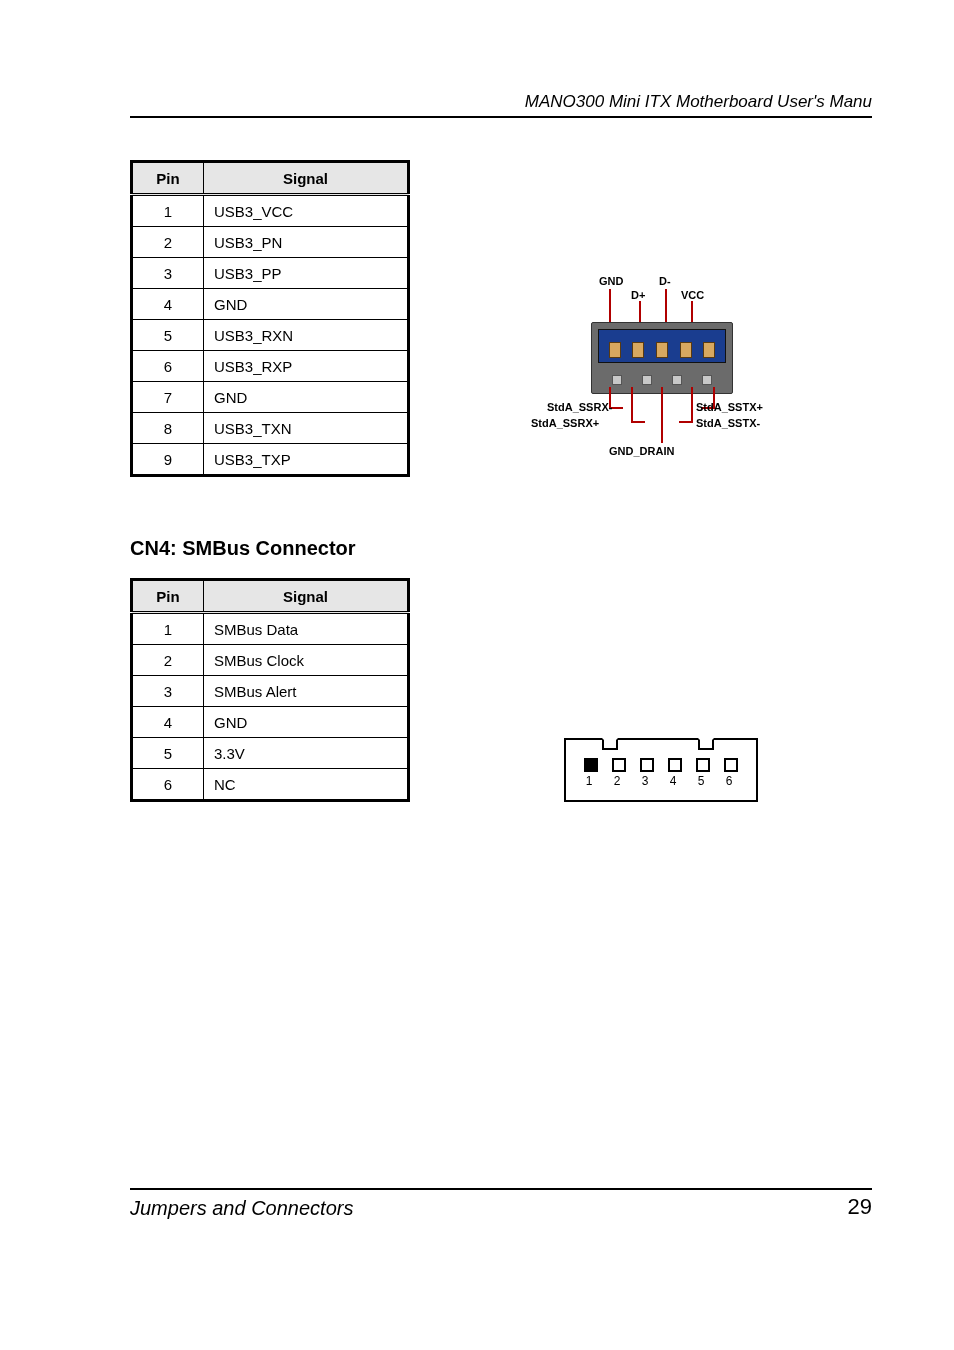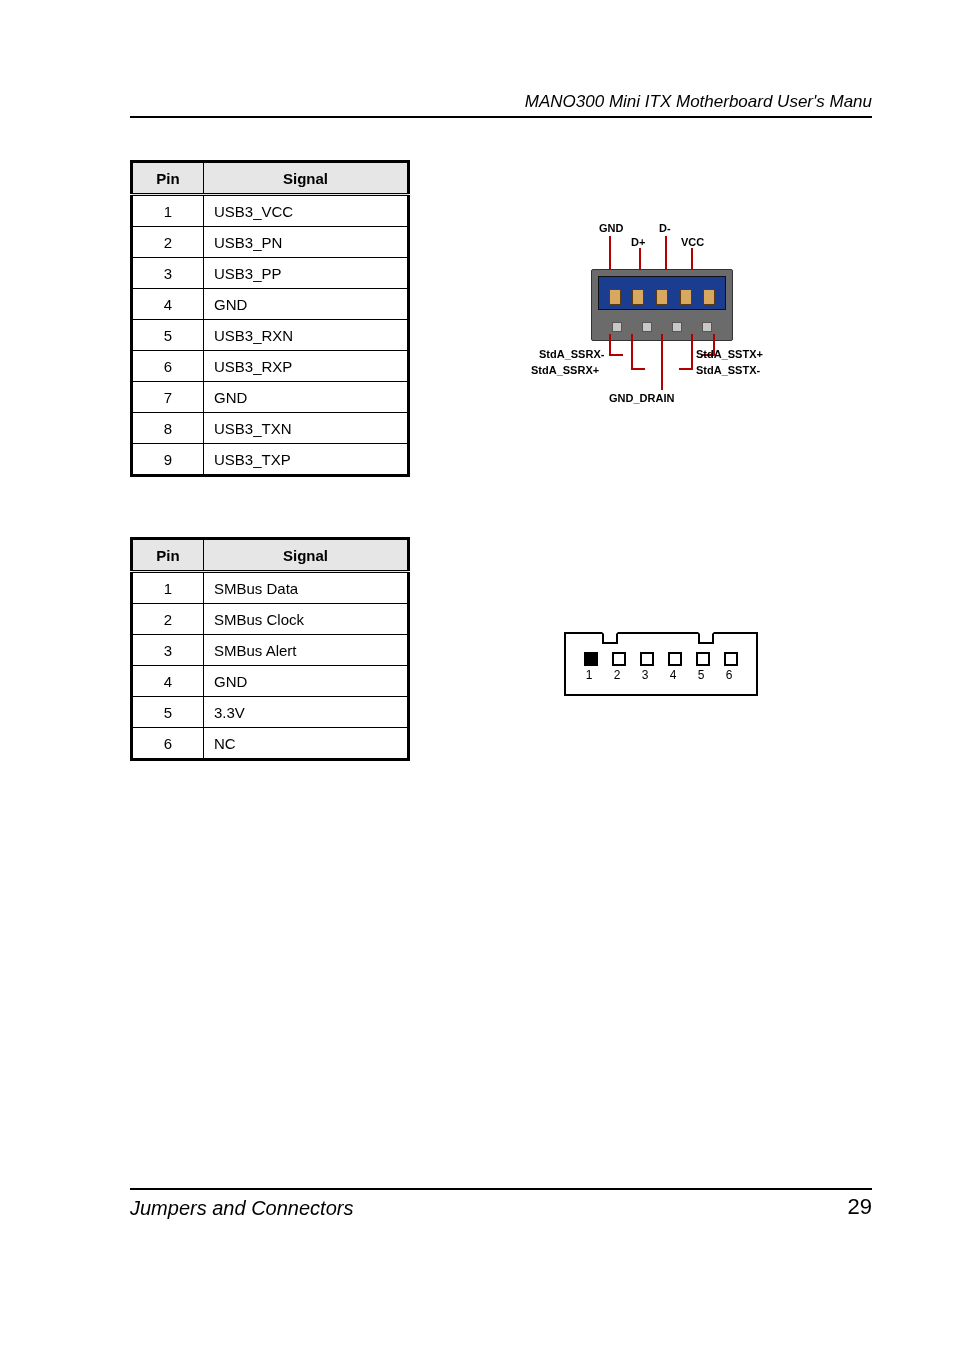--- a/index.html
+++ b/index.html
@@ -3,21 +3,21 @@
 <meta charset="utf-8">
 <style>
   html,body{margin:0;padding:0;background:#fff;font-family:Arial,Helvetica,sans-serif;color:#000}
   .page{width:942px;height:1350px;position:relative;box-sizing:border-box;padding:90px 70px 60px 55px}
   .hdr-right{position:absolute;top:92px;right:70px;font-style:italic;font-size:17px}
   .hdr-rule{position:absolute;top:116px;left:130px;right:70px;border-top:2px solid #000}
   .ftr-rule{position:absolute;bottom:160px;left:130px;right:70px;border-top:2px solid #000}
   .ftr-left{position:absolute;bottom:130px;left:130px;font-style:italic;font-size:20px}
   .ftr-right{position:absolute;bottom:130px;right:70px;font-size:22px}
   .sect-title{font-weight:bold;font-size:20px;margin:0 0 18px 0}
-  .row{display:flex;align-items:center;gap:40px}
+  .row{display:flex;align-items:flex-end;gap:40px}
   table{border-collapse:collapse;width:280px;border:3px solid #000}
   th,td{border:1px solid #000;padding:6px 10px;font-size:15px;height:18px}
   th{background:#e6e6e6;font-weight:bold;text-align:center}
   td.pin{text-align:center;width:50px}
   td.sig{text-align:left}
   .headrow td,.headrow th{border-bottom:3px double #000}
   .content{position:absolute;top:160px;left:130px;right:70px}
   .block{margin-bottom:60px}
   .fig{flex:1;display:flex;flex-direction:column;align-items:center;justify-content:center}
   
@@ -124,31 +124,32 @@
 
             <div class="line" style="left:78px;top:120px;width:2px;height:20px"></div>
             <div class="line" style="left:78px;top:140px;width:14px;height:2px"></div>
             <div class="line" style="left:100px;top:120px;width:2px;height:34px"></div>
             <div class="line" style="left:100px;top:154px;width:14px;height:2px"></div>
             <div class="line" style="left:130px;top:120px;width:2px;height:56px"></div>
             <div class="line" style="left:160px;top:120px;width:2px;height:34px"></div>
             <div class="line" style="left:148px;top:154px;width:14px;height:2px"></div>
             <div class="line" style="left:182px;top:120px;width:2px;height:20px"></div>
             <div class="line" style="left:170px;top:140px;width:14px;height:2px"></div>
-            <div class="lbl" style="left:8px;top:134px">StdA_SSRX-</div>
+            <div class="lbl" style="left:16px;top:134px">StdA_SSRX-</div>
             <div class="lbl" style="left:0px;top:150px">StdA_SSRX+</div>
             <div class="lbl" style="left:78px;top:178px">GND_DRAIN</div>
             <div class="lbl" style="left:165px;top:150px">StdA_SSTX-</div>
             <div class="lbl" style="left:165px;top:134px">StdA_SSTX+</div>
           </div>
         </div>
       </div>
     </div>
 
     <div class="block">
+      <div class="sect-title">CN4: SMBus Connector</div>
       <div class="row">
         <table>
           <thead>
             <tr class="headrow">
               <th>Pin</th>
               <th>Signal</th>
             </tr>
           </thead>
           <tbody id="cn4-body">
               <tr>

